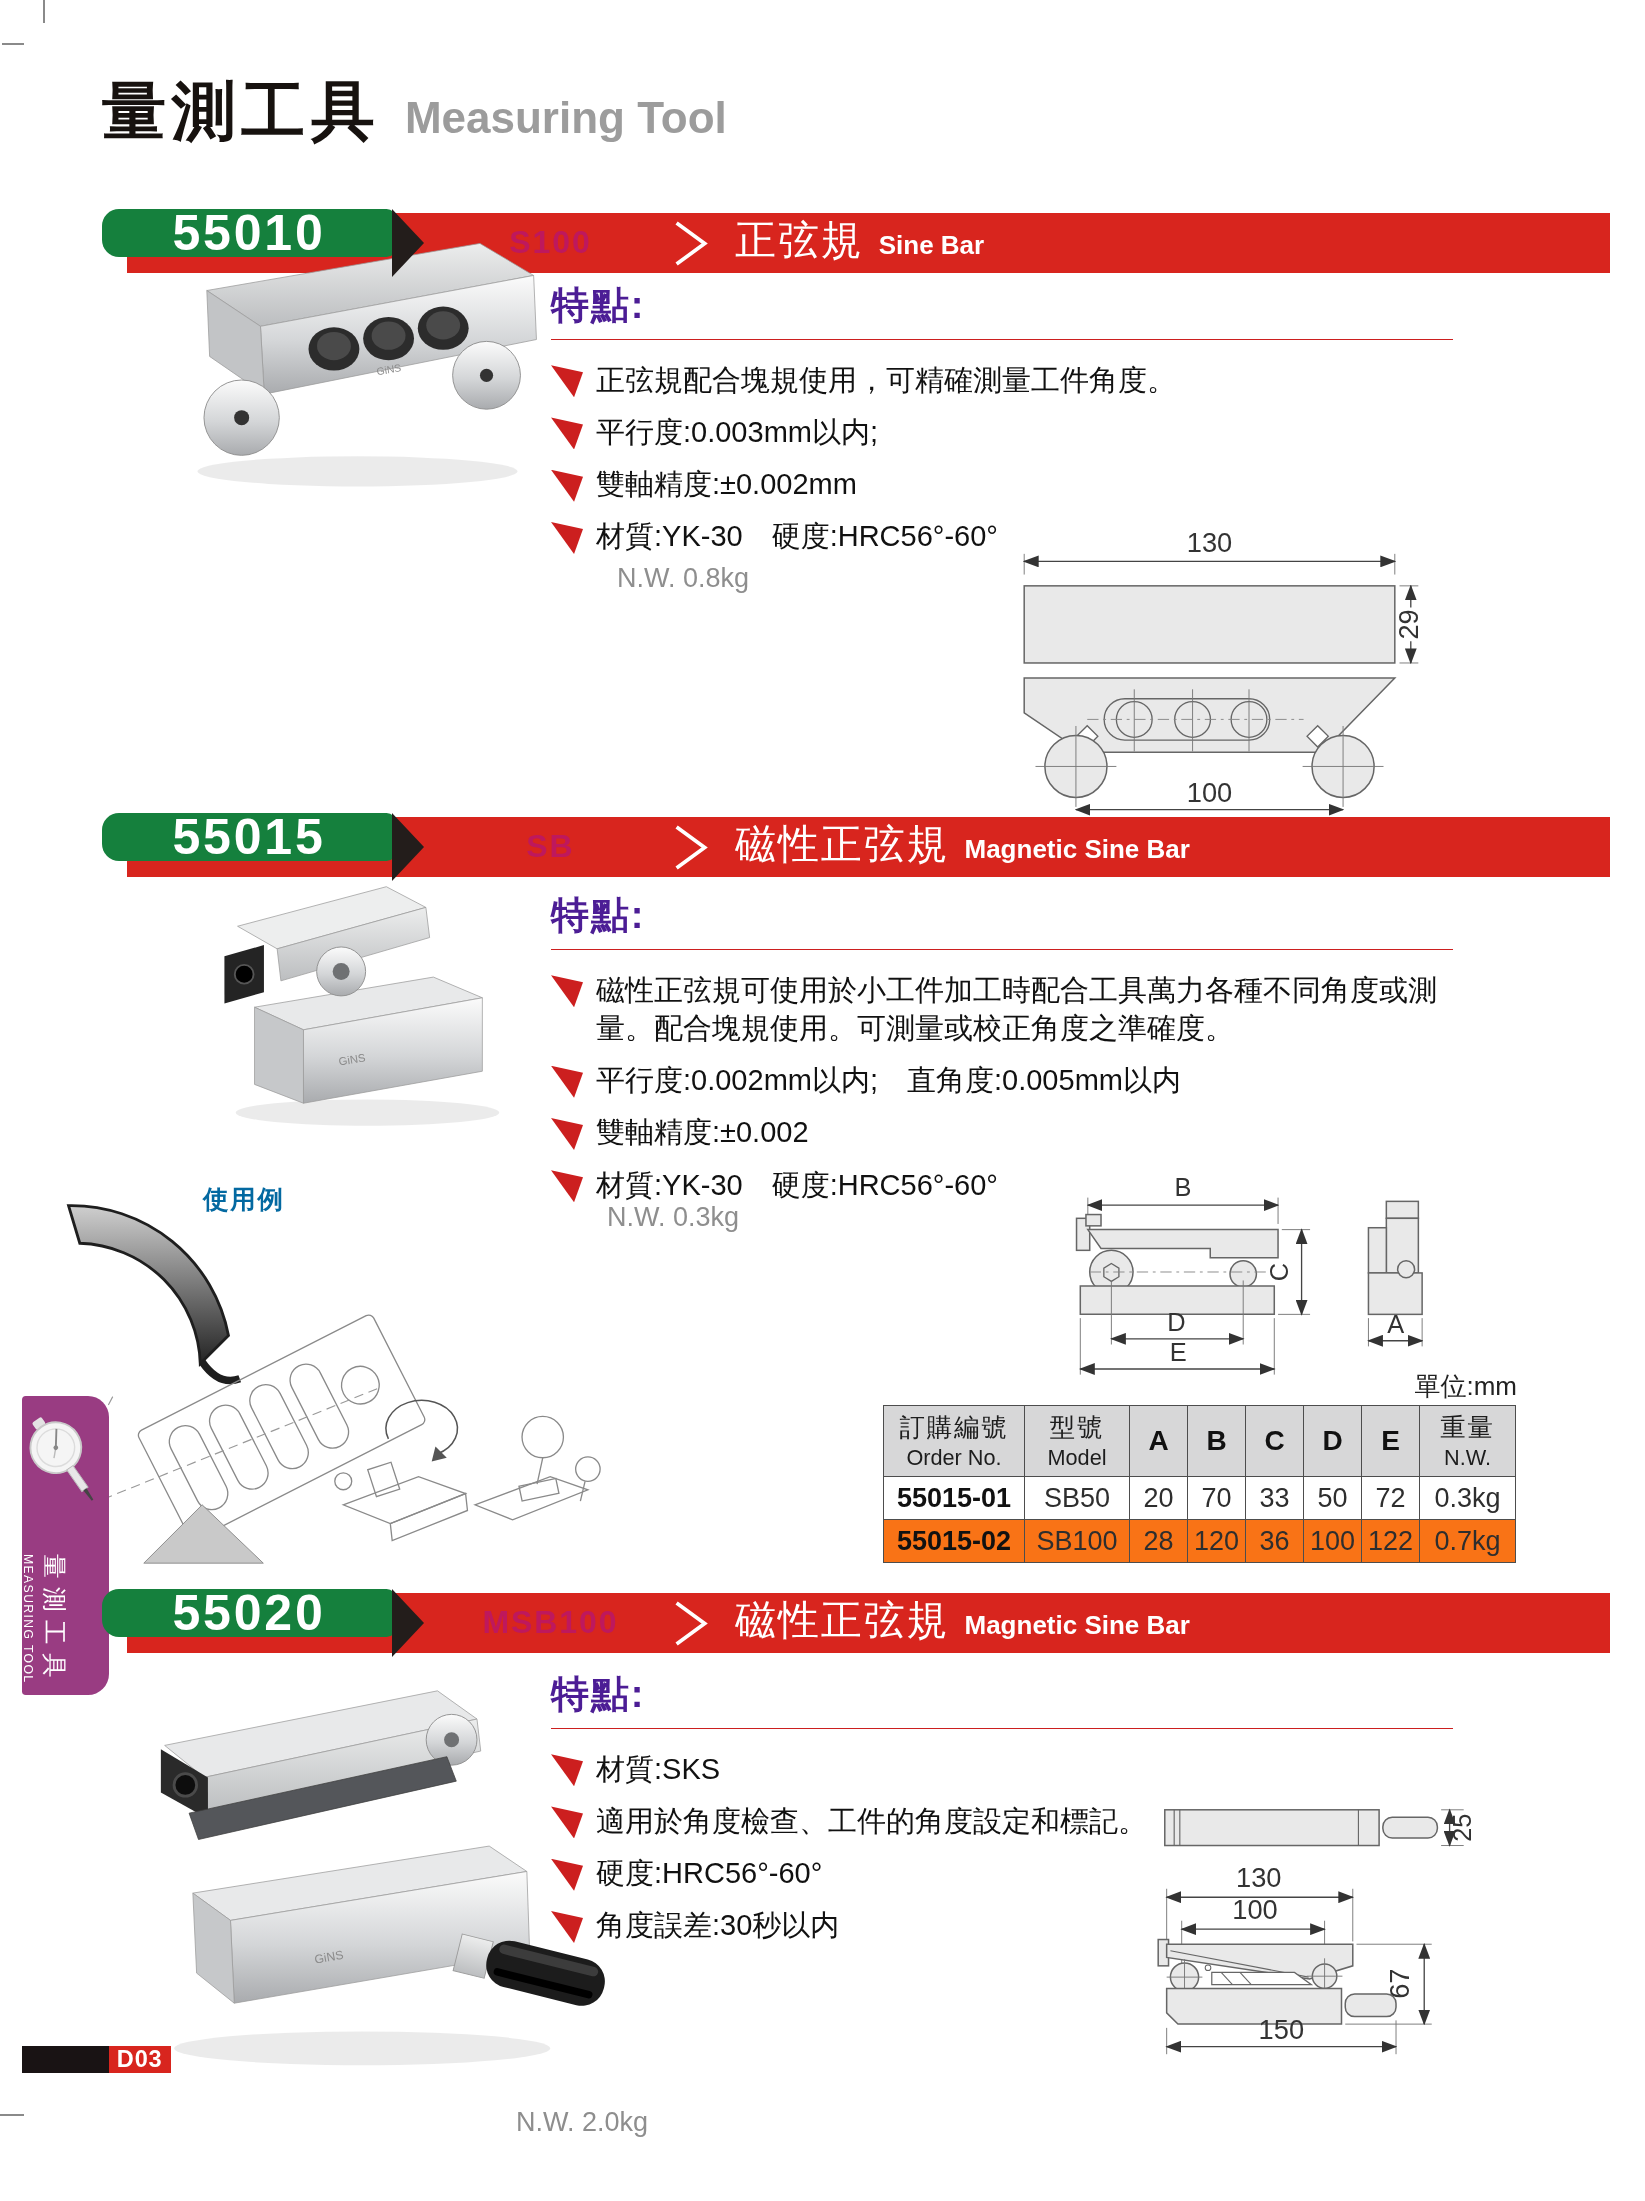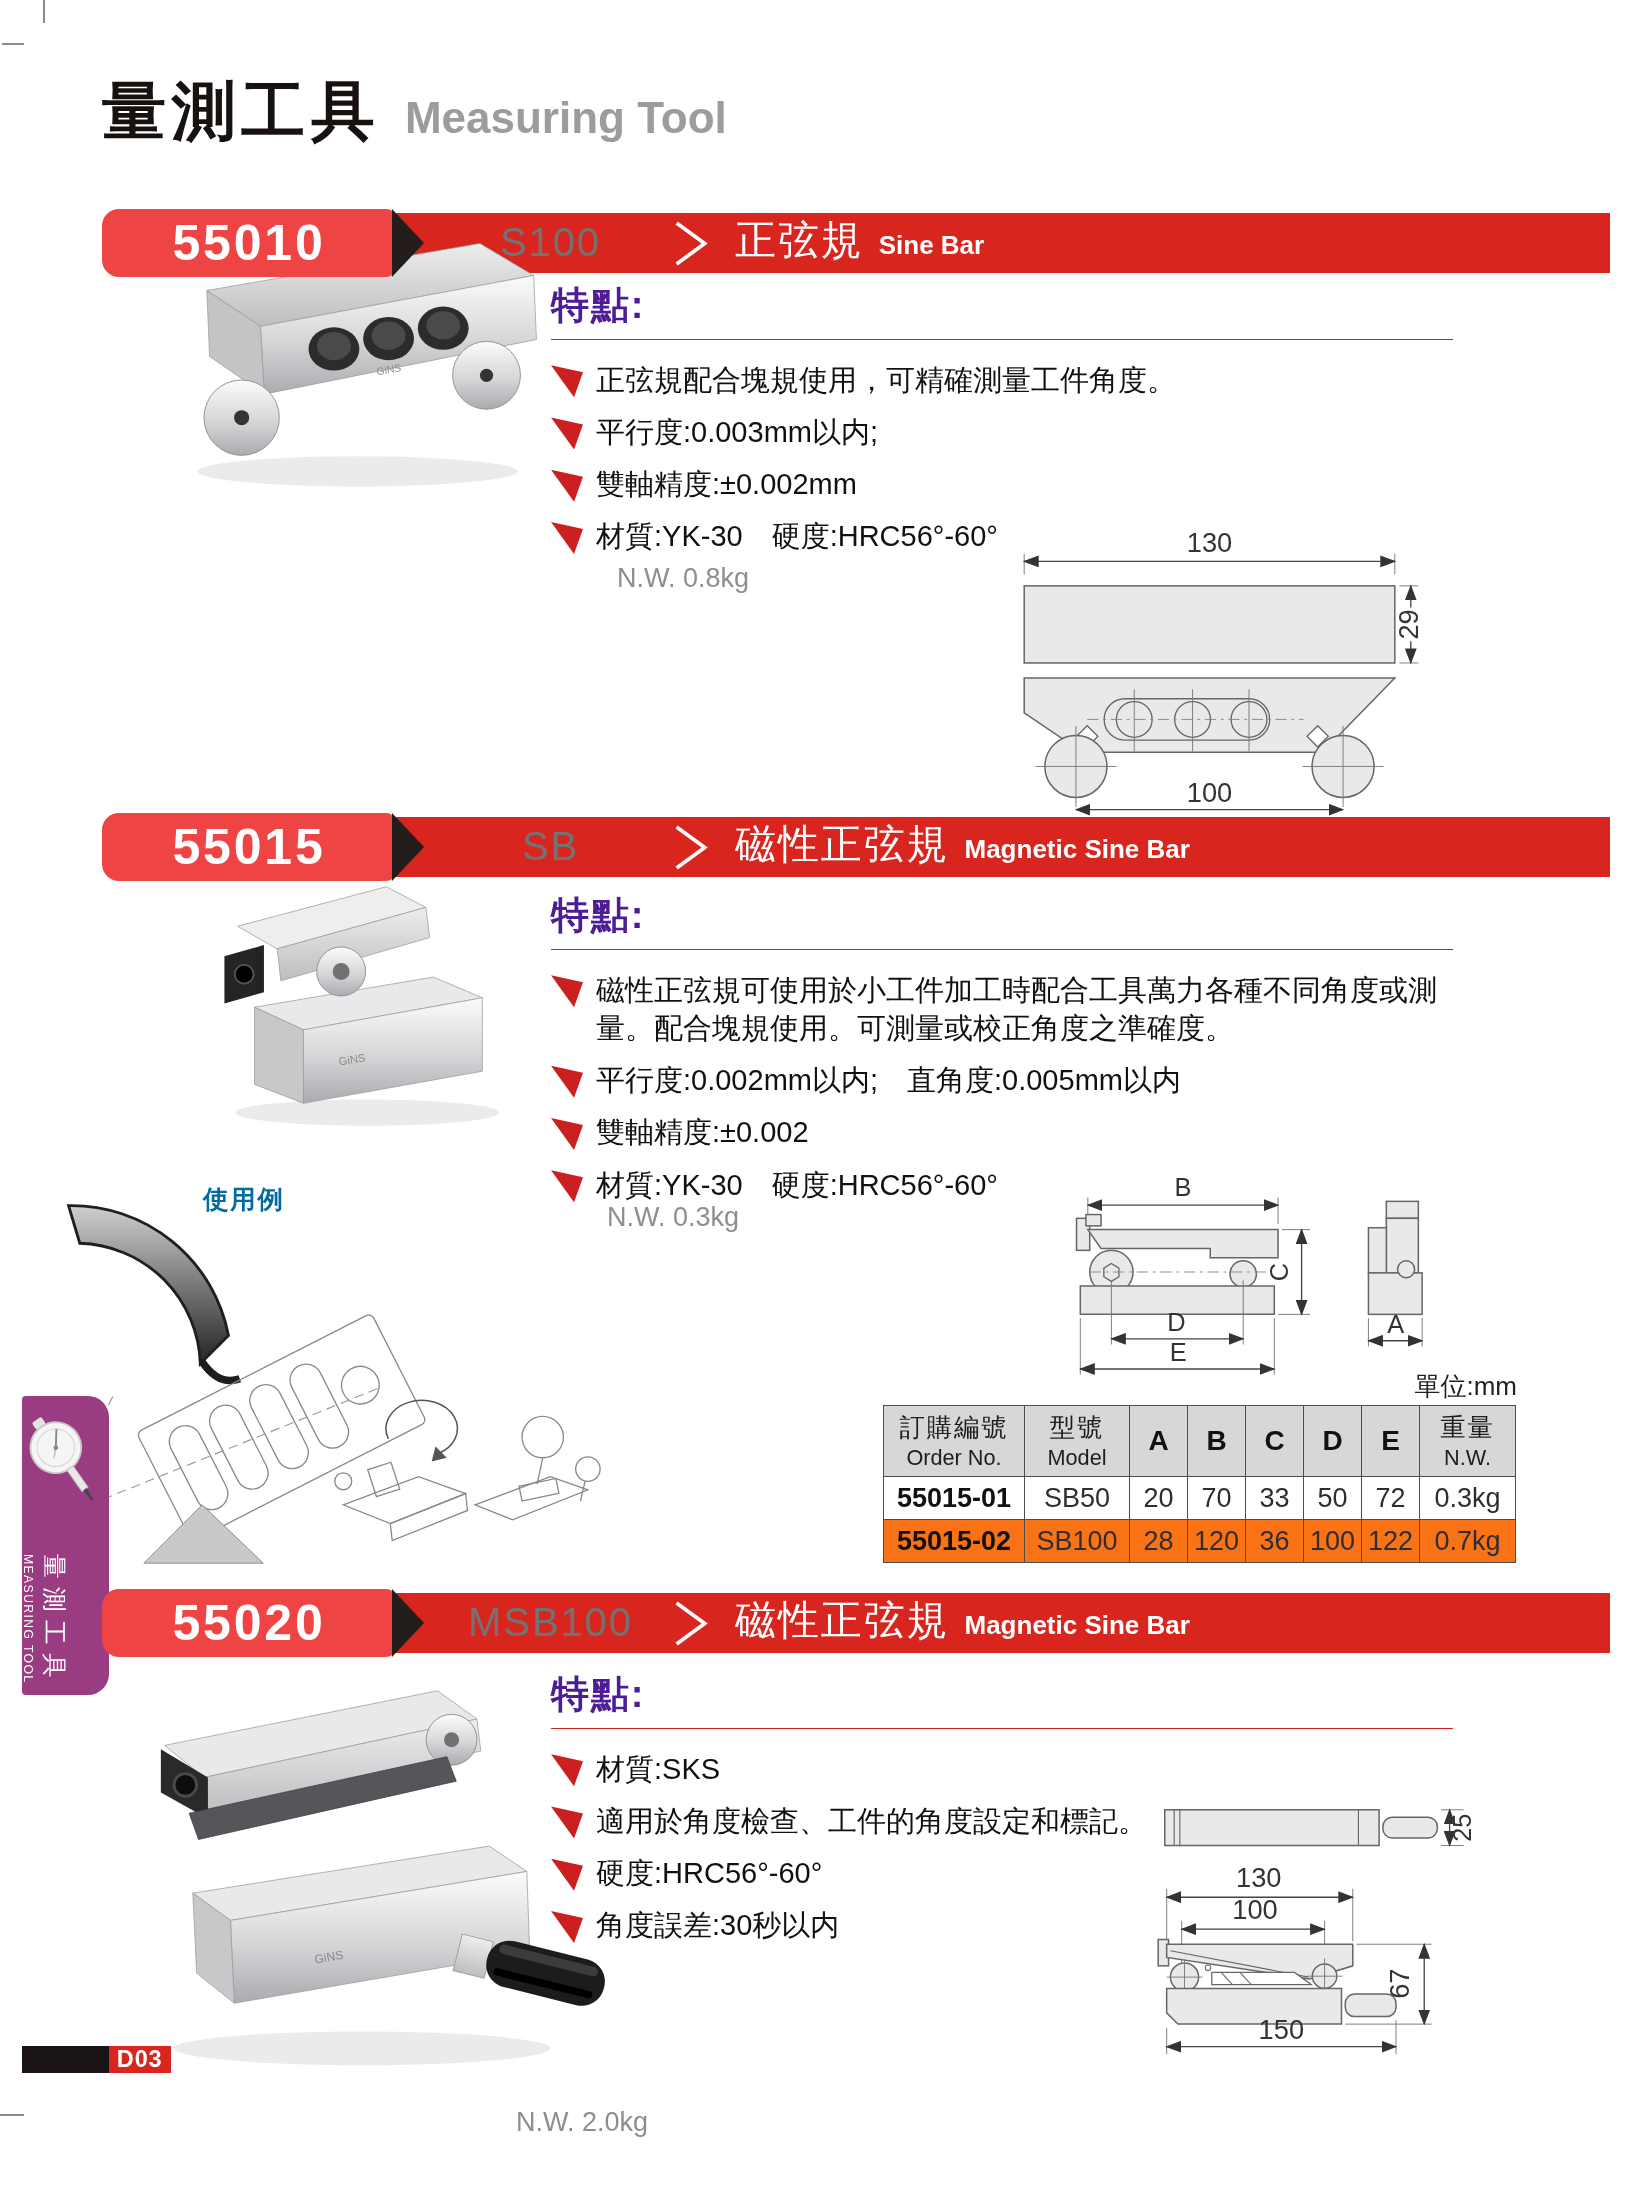--- a/index.html
+++ b/index.html
@@ -9,27 +9,27 @@
   .crop{position:absolute;background:#8a8a8a;}
 
   
   .main-title{position:absolute;left:102px;top:68px;display:flex;align-items:baseline;gap:24.5px;}
   .main-title .zh{font-size:64px;font-weight:bold;color:#17120f;letter-spacing:5.6px;}
   .main-title .en{font-size:44px;font-weight:bold;color:#9c9c9c;}
 
   
   .banner{position:absolute;left:102px;width:1508px;height:68px;}
   .banner .bar{position:absolute;left:24.5px;right:0;top:3.8px;height:60px;background:#d8251e;}
-  .banner .code{position:absolute;left:0;top:0;width:294px;height:68px;background:#ef4444;
+  .banner .code{position:absolute;left:0;top:0;width:294px;height:48px;background:#15803d;
                 border-radius:17px 9.4px 9.4px 17px;color:#fff;font-size:50px;font-weight:bold;
                 display:flex;align-items:center;justify-content:center;letter-spacing:2.8px;z-index:2;}
   .banner .tip{position:absolute;left:290px;top:0;width:0;height:0;border-top:34px solid transparent;
                border-bottom:34px solid transparent;border-left:32px solid #231d1b;z-index:2;}
-  .banner .model{position:absolute;left:331px;width:235px;top:3.8px;height:60px;color:#737373;
-                 font-size:40px;font-weight:normal;display:flex;align-items:center;justify-content:center;
+  .banner .model{position:absolute;left:331px;width:235px;top:3.8px;height:60px;color:#be185d;
+                 font-size:32px;font-weight:bold;display:flex;align-items:center;justify-content:center;
                  letter-spacing:1.9px;z-index:2;}
   .banner .chev{position:absolute;left:569px;top:11.3px;z-index:2;}
   .banner .name{position:absolute;left:633px;top:1px;height:60px;display:flex;align-items:baseline;
                 gap:15px;color:#fff;z-index:2;}
   .banner .name .zh{font-size:41px;letter-spacing:1.9px;line-height:60px;}
   .banner .name .en{font-size:26px;font-weight:bold;}
 
   
   .features{position:absolute;left:551px;width:902px;}
   .ft-title{color:#4c1d95;font-size:38px;font-weight:bold;letter-spacing:1.9px;}

